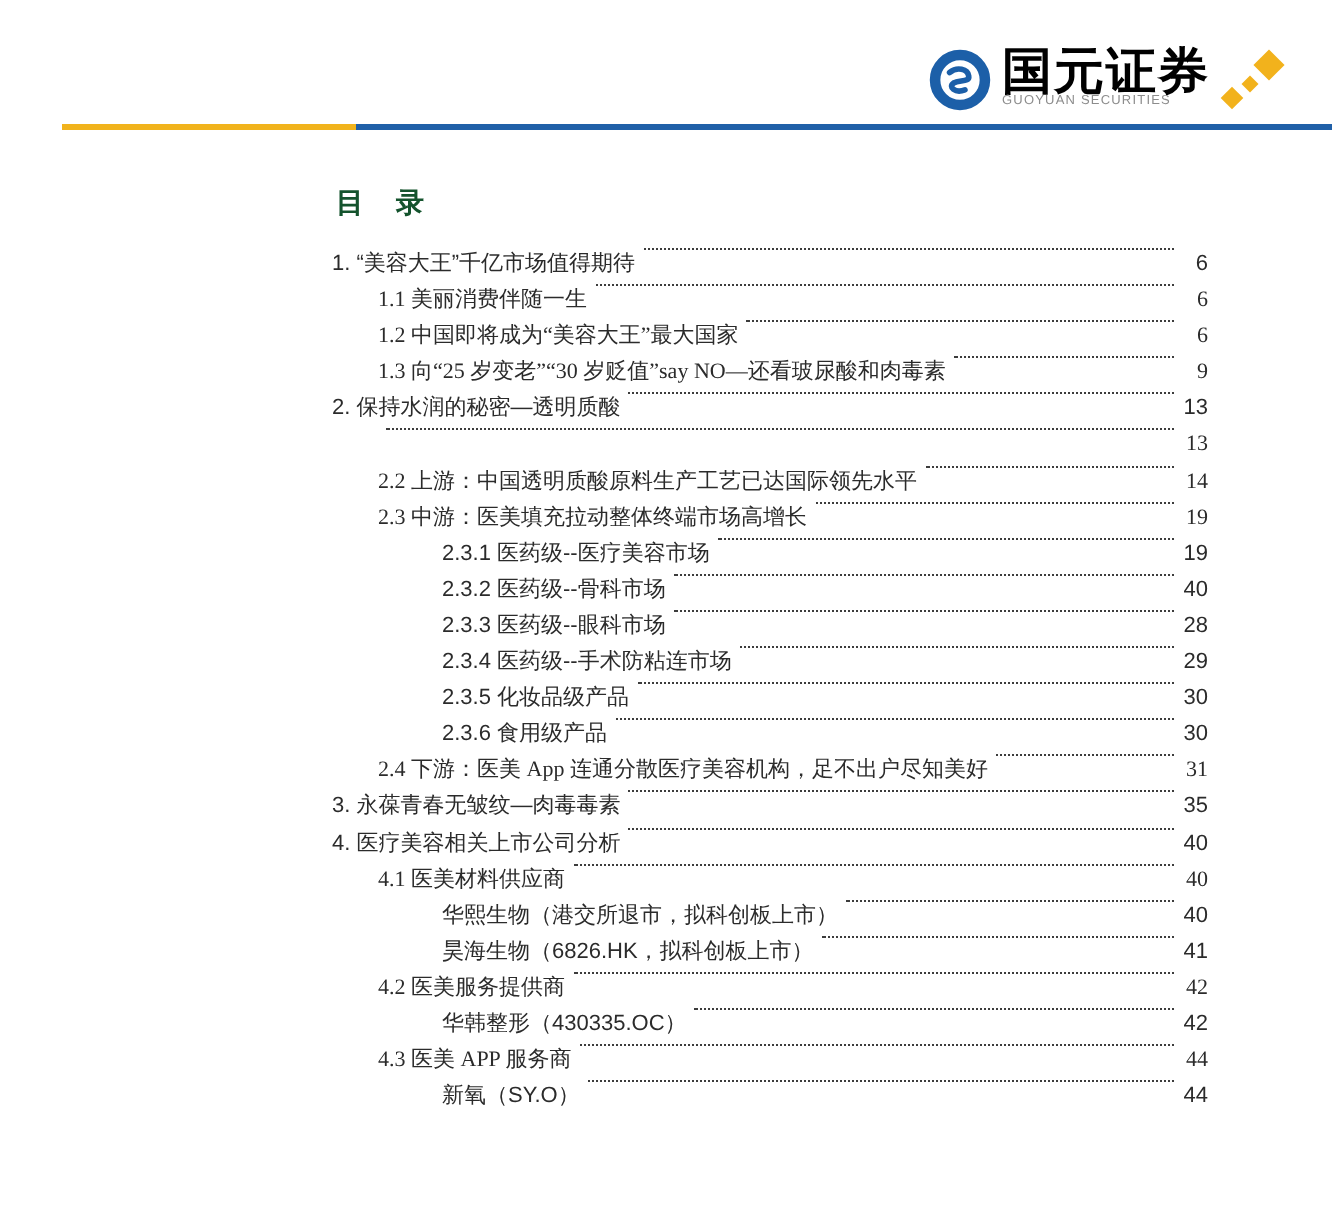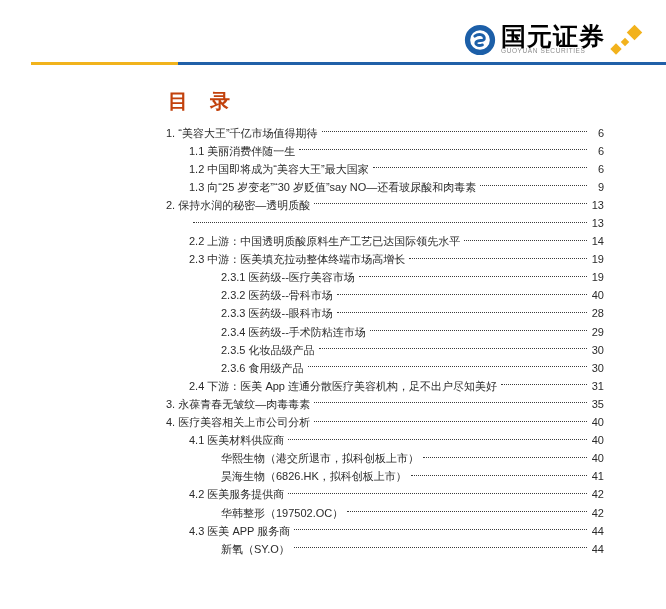--- a/index.html
+++ b/index.html
@@ -36,30 +36,30 @@
   .diamond { position: absolute; background: #f2b21c; transform: rotate(45deg); }
   .diamond.d-large  { width: 11px; height: 11px; left: 19px; top: 3px; }
   .diamond.d-small  { width: 6px;  height: 6px;  left: 12px; top: 15px; }
   .diamond.d-medium { width: 8px;  height: 8px;  left: 2px;  top: 21px; }
 
   
   .toc {
     position: absolute; left: 166px; top: 93px; width: 438px;
   }
   .toc-title {
-    font-size: 20px; font-weight: bold; color: #c2410c;
+    font-size: 14px; font-weight: bold; color: #14532d;
     letter-spacing: 1px; margin: 0 0 14px 2px; line-height: 17px;
   }
   .toc-list { width: 100%; }
   .toc-row {
-    display: flex; align-items: center;
+    display: flex; align-items: flex-start;
     height: 18.1px; font-size: 11px; line-height: 17px;
     cursor: pointer;
   }
-  .toc-row.level-2 { padding-left: 23px; }
+  .toc-row.level-2 { padding-left: 23px; font-family: Liberation Serif, serif; }
   .toc-row.level-3 { padding-left: 55px; }
   .toc-text { white-space: nowrap; flex: 0 1 auto; overflow: hidden; }
   .toc-dots {
     flex: 1 1 auto; min-width: 8px;
     border-bottom: 1.5px dotted #3c3c3c;
     margin: 0 2px 3px 4px;
   }
   .toc-page { flex: 0 0 auto; min-width: 15px; text-align: right; white-space: nowrap; }
 </style>
 </head>
@@ -185,21 +185,21 @@
         <span class="toc-text">昊海生物（6826.HK，拟科创板上市）</span>
         <span class="toc-dots"></span>
         <span class="toc-page">41</span>
       </div>
       <div class="toc-row level-2">
         <span class="toc-text">4.2 医美服务提供商</span>
         <span class="toc-dots"></span>
         <span class="toc-page">42</span>
       </div>
       <div class="toc-row level-3">
-        <span class="toc-text">华韩整形（197502.OC）</span>
+        <span class="toc-text">华韩整形（430335.OC）</span>
         <span class="toc-dots"></span>
         <span class="toc-page">42</span>
       </div>
       <div class="toc-row level-2">
         <span class="toc-text">4.3 医美 APP 服务商</span>
         <span class="toc-dots"></span>
         <span class="toc-page">44</span>
       </div>
       <div class="toc-row level-3">
         <span class="toc-text">新氧（SY.O）</span>

